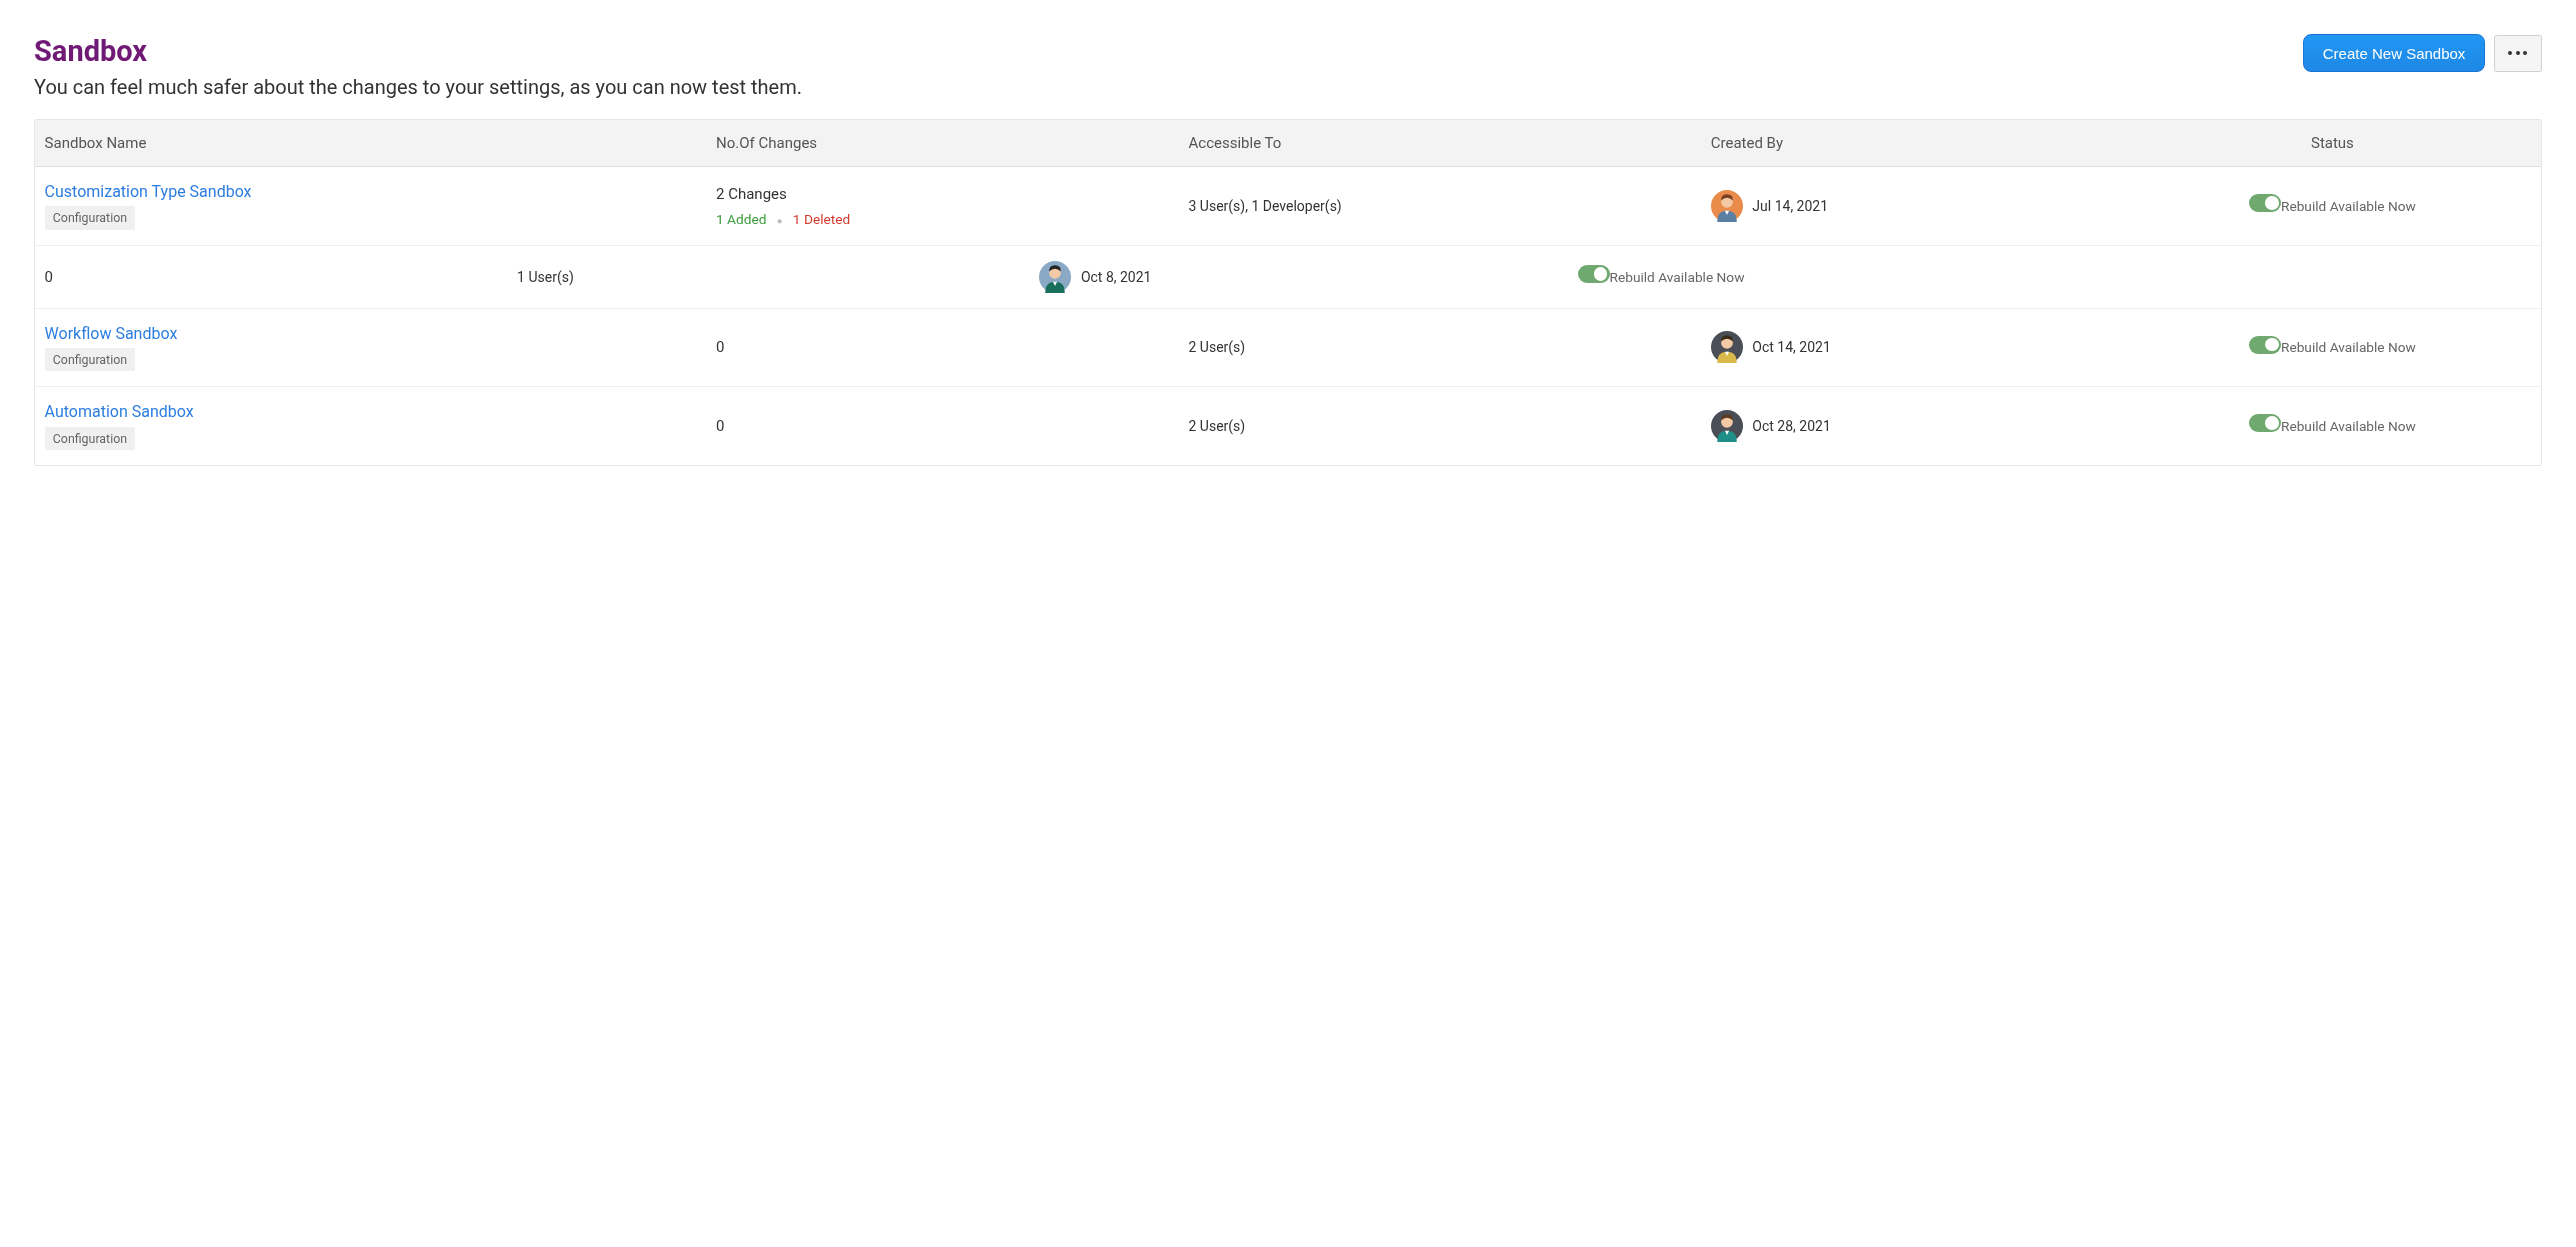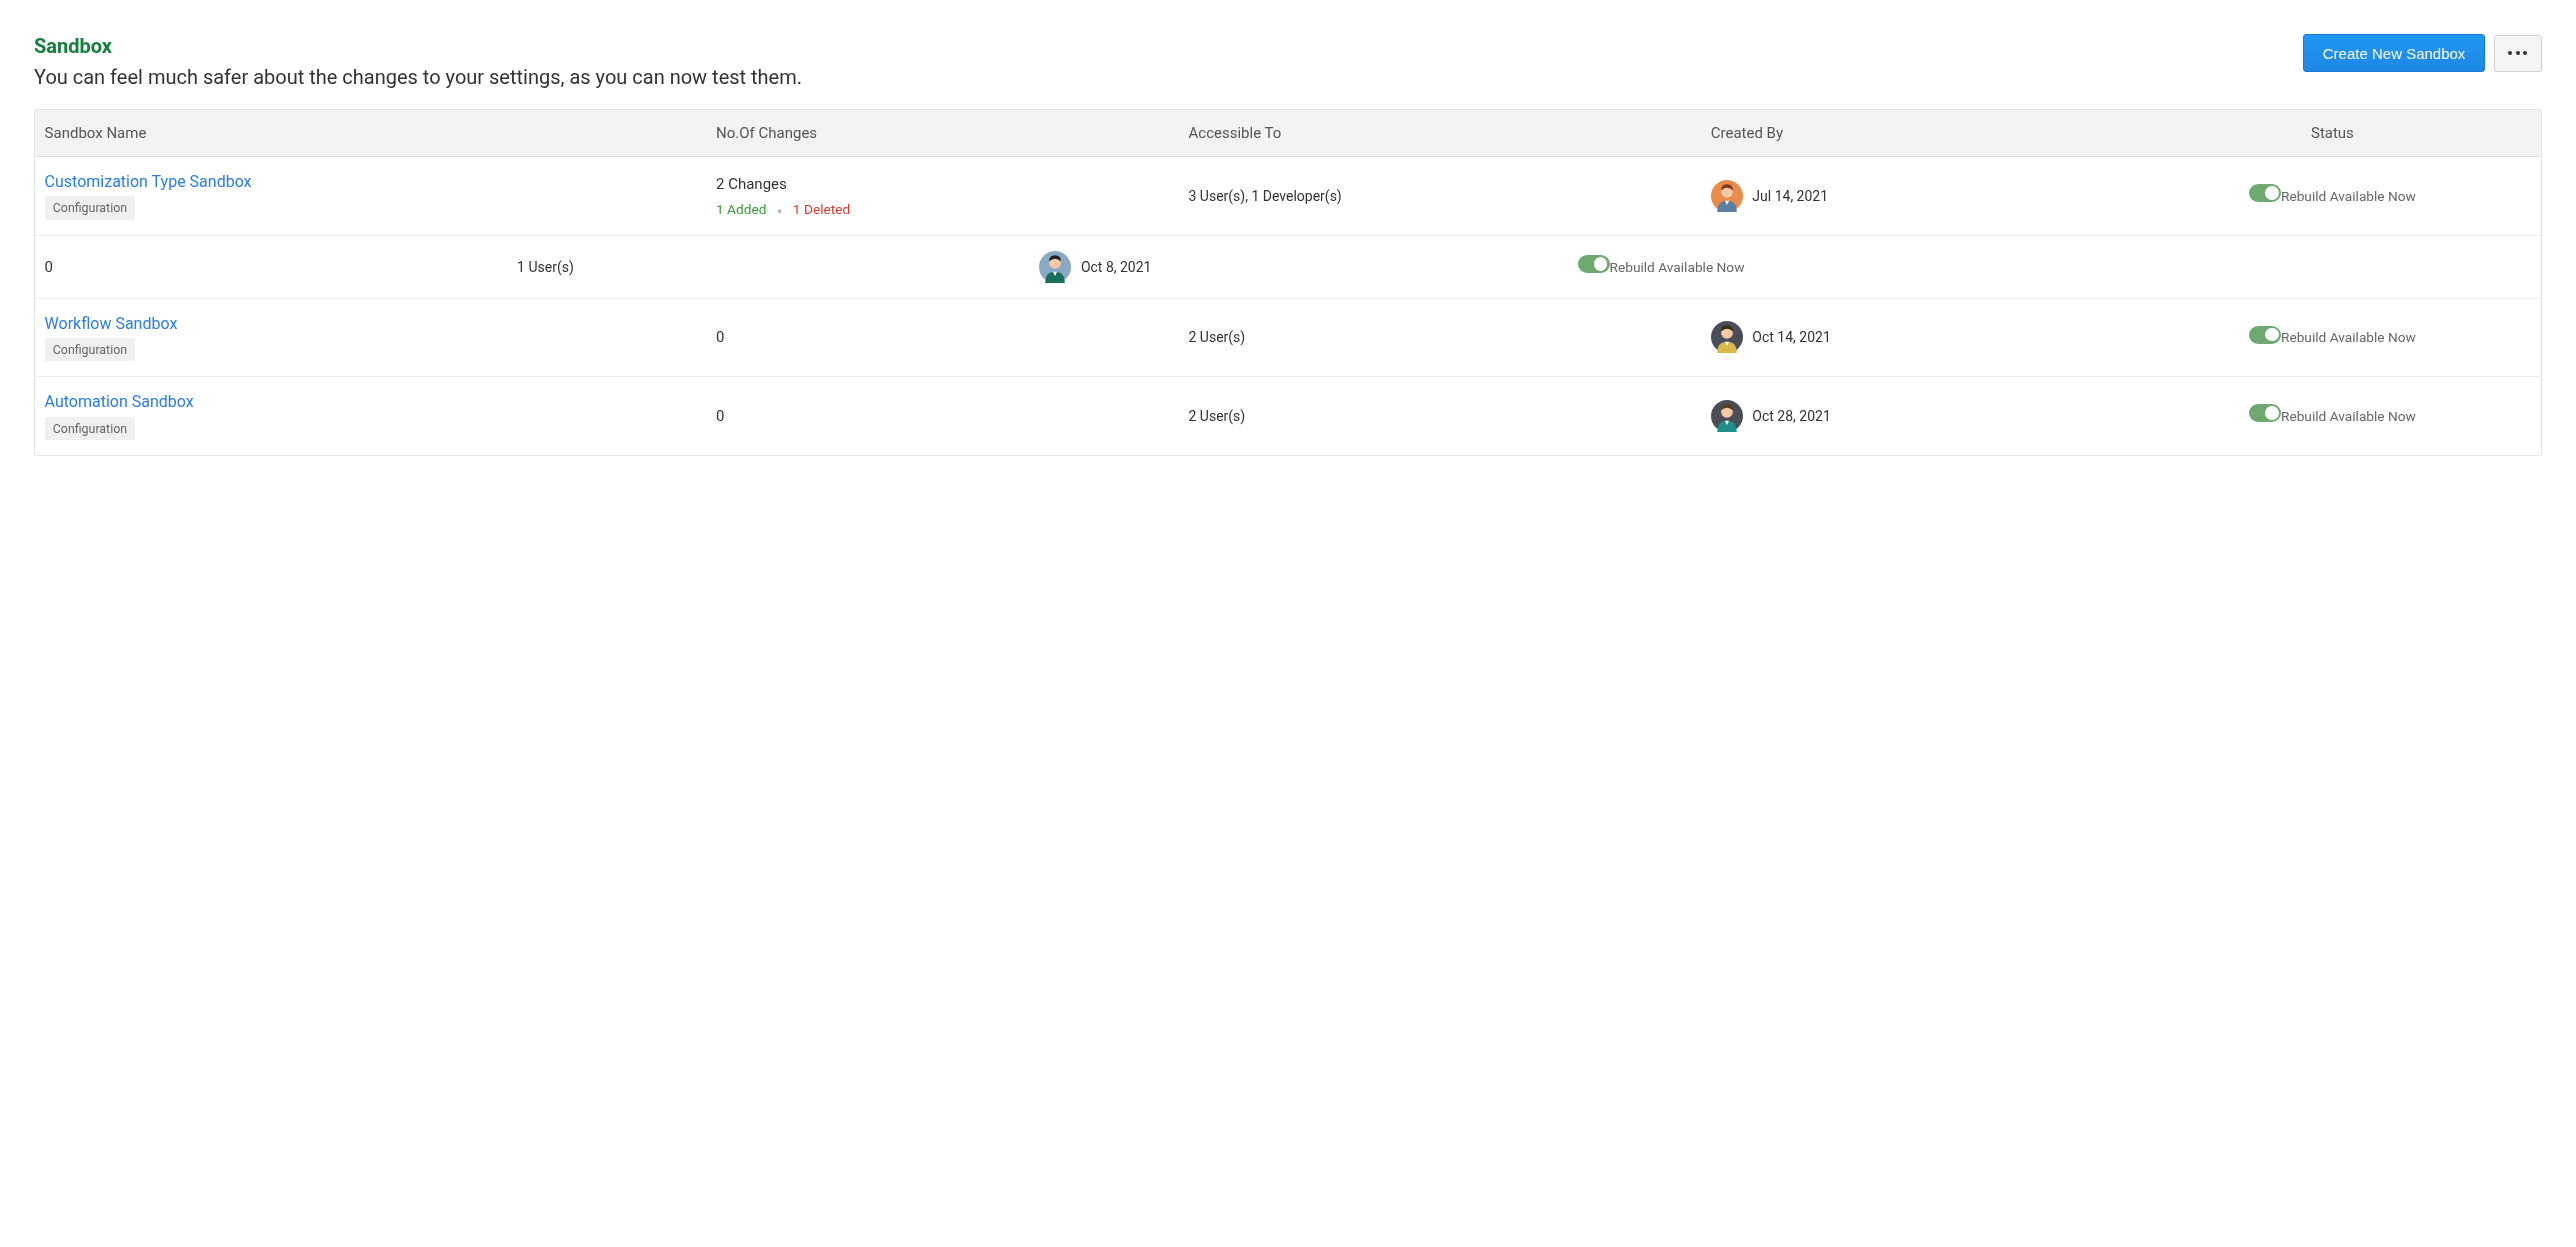--- a/index.html
+++ b/index.html
@@ -10,40 +10,40 @@
     color: #333;
   }
   .header-row {
     display: flex;
     justify-content: space-between;
     align-items: flex-start;
     margin-bottom: 20.6px;
   }
   .header-left { flex: 1; }
   .page-title {
-    font-size: 20px;
+    font-size: 29px;
     font-weight: 700;
-    color: #15803d;
+    color: #701a75;
     margin-bottom: 6.9px;
   }
   .page-subtitle {
     font-size: 20px;
     color: #333;
     font-weight: 400;
   }
   .header-actions {
     display: flex;
     gap: 8.2px;
     align-items: center;
   }
   .btn-primary {
     background: linear-gradient(#2196f3, #1e88e5);
     color: #fff;
     border: 0.7px solid #1976d2;
-    border-radius: 3px;
+    border-radius: 8px;
     padding: 9.6px 19px;
     font-size: 15px;
     font-weight: 400;
     cursor: pointer;
   }
   .btn-more {
     background: #f5f5f6;
     border: 0.7px solid #d0d0d0;
     border-radius: 2.7px;
     padding: 9.6px 13.7px;

